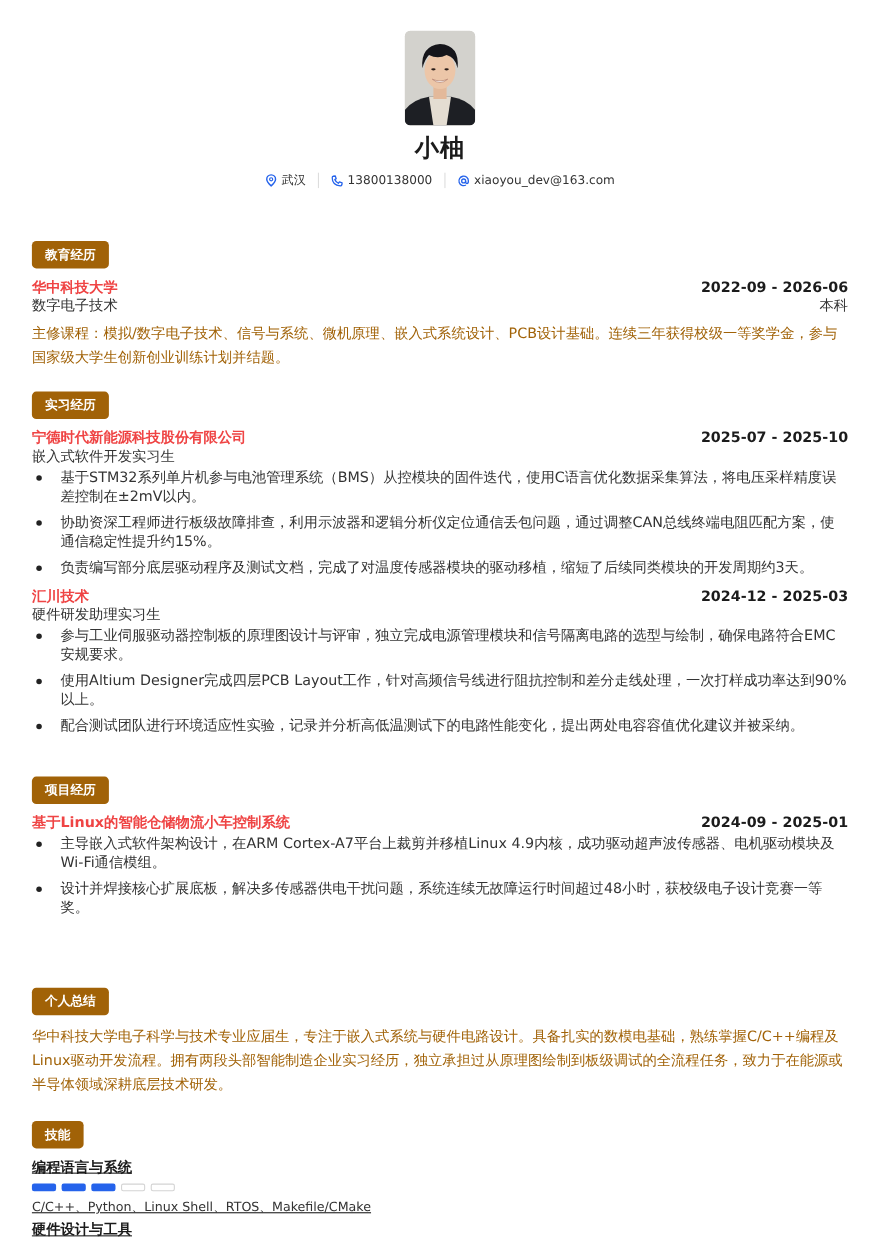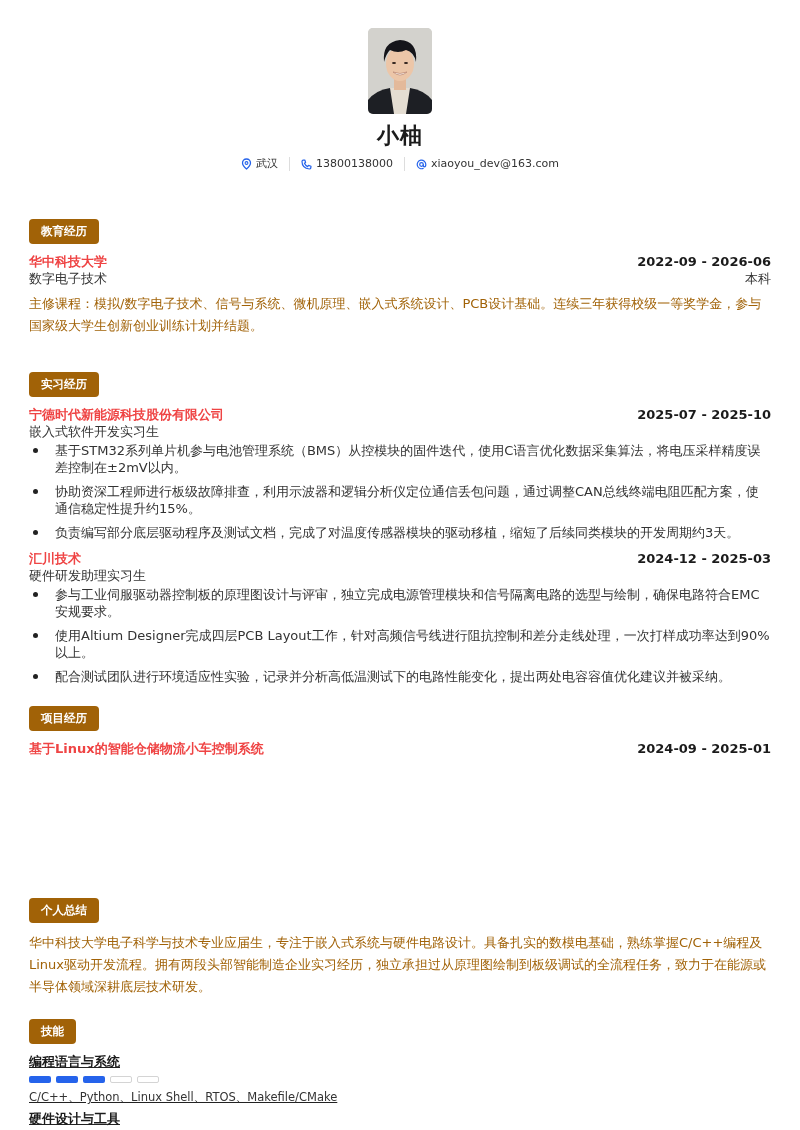--- a/index.html
+++ b/index.html
@@ -226,21 +226,21 @@
       <span class="entry-title">华中科技大学</span>
       <span class="entry-date">2022-09 - 2026-06</span>
     </div>
     <div class="row">
       <span class="entry-sub">数字电子技术</span>
       <span class="entry-sub">本科</span>
     </div>
     <div class="paragraph">主修课程：模拟/数字电子技术、信号与系统、微机原理、嵌入式系统设计、PCB设计基础。连续三年获得校级一等奖学金，参与国家级大学生创新创业训练计划并结题。</div>
   </div>
 
-  <div class="section" style="top:372px;">
+  <div class="section" style="top:356px;">
     <div class="section-badge">实习经历</div>
 
     <div style="margin-top:3px;">
       <div class="row">
         <span class="entry-title">宁德时代新能源科技股份有限公司</span>
         <span class="entry-date">2025-07 - 2025-10</span>
       </div>
       <div class="entry-sub">嵌入式软件开发实习生</div>
       <ul class="bullets">
         <li>基于STM32系列单片机参与电池管理系统（BMS）从控模块的固件迭代，使用C语言优化数据采集算法，将电压采样精度误差控制在±2mV以内。</li>
@@ -263,20 +263,22 @@
     </div>
   </div>
 
   <div class="section" style="top:706px;">
     <div class="section-badge">项目经历</div>
     <div class="row" style="margin-top:3px;gap:25px;">
       <span class="entry-title">基于Linux的智能仓储物流小车控制系统</span>
       <span class="entry-date">2024-09 - 2025-01</span>
     </div>
     <ul class="bullets">
+      <li>主导嵌入式软件架构设计，在ARM Cortex-A7平台上裁剪并移植Linux 4.9内核，成功驱动超声波传感器、电机驱动模块及Wi-Fi通信模组。</li>
+      <li>设计并焊接核心扩展底板，解决多传感器供电干扰问题，系统连续无故障运行时间超过48小时，获校级电子设计竞赛一等奖。</li>
     </ul>
   </div>
 
   <div class="section" style="top:898px;">
     <div class="section-badge">个人总结</div>
     <div class="paragraph" style="margin-top:3px;">华中科技大学电子科学与技术专业应届生，专注于嵌入式系统与硬件电路设计。具备扎实的数模电基础，熟练掌握C/C++编程及Linux驱动开发流程。拥有两段头部智能制造企业实习经历，独立承担过从原理图绘制到板级调试的全流程任务，致力于在能源或半导体领域深耕底层技术研发。</div>
   </div>
 
   <div class="section" style="top:1019px;text-decoration:underline;">
     <div class="section-badge">技能</div>

